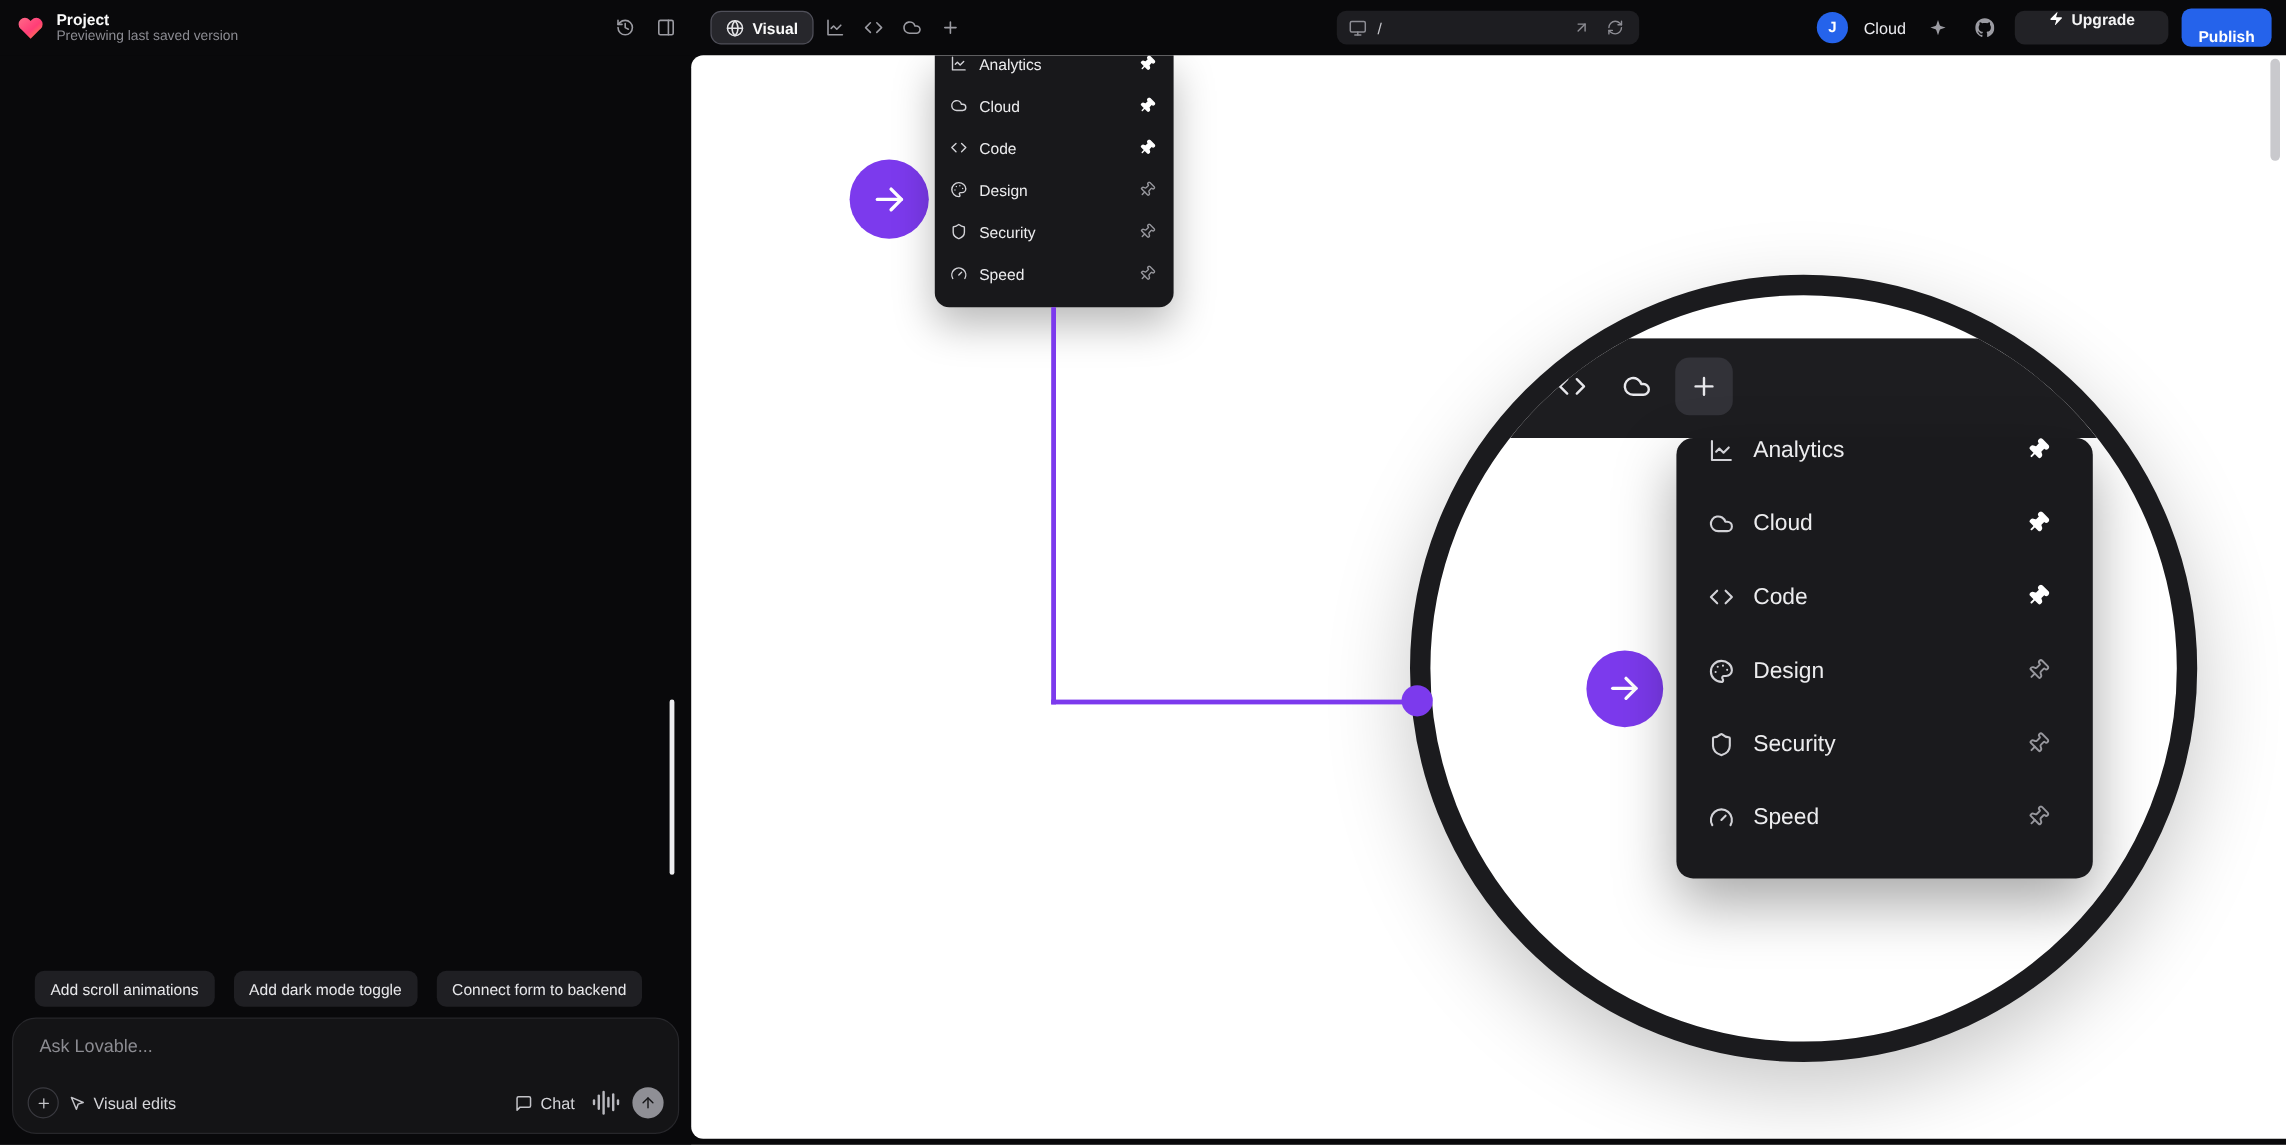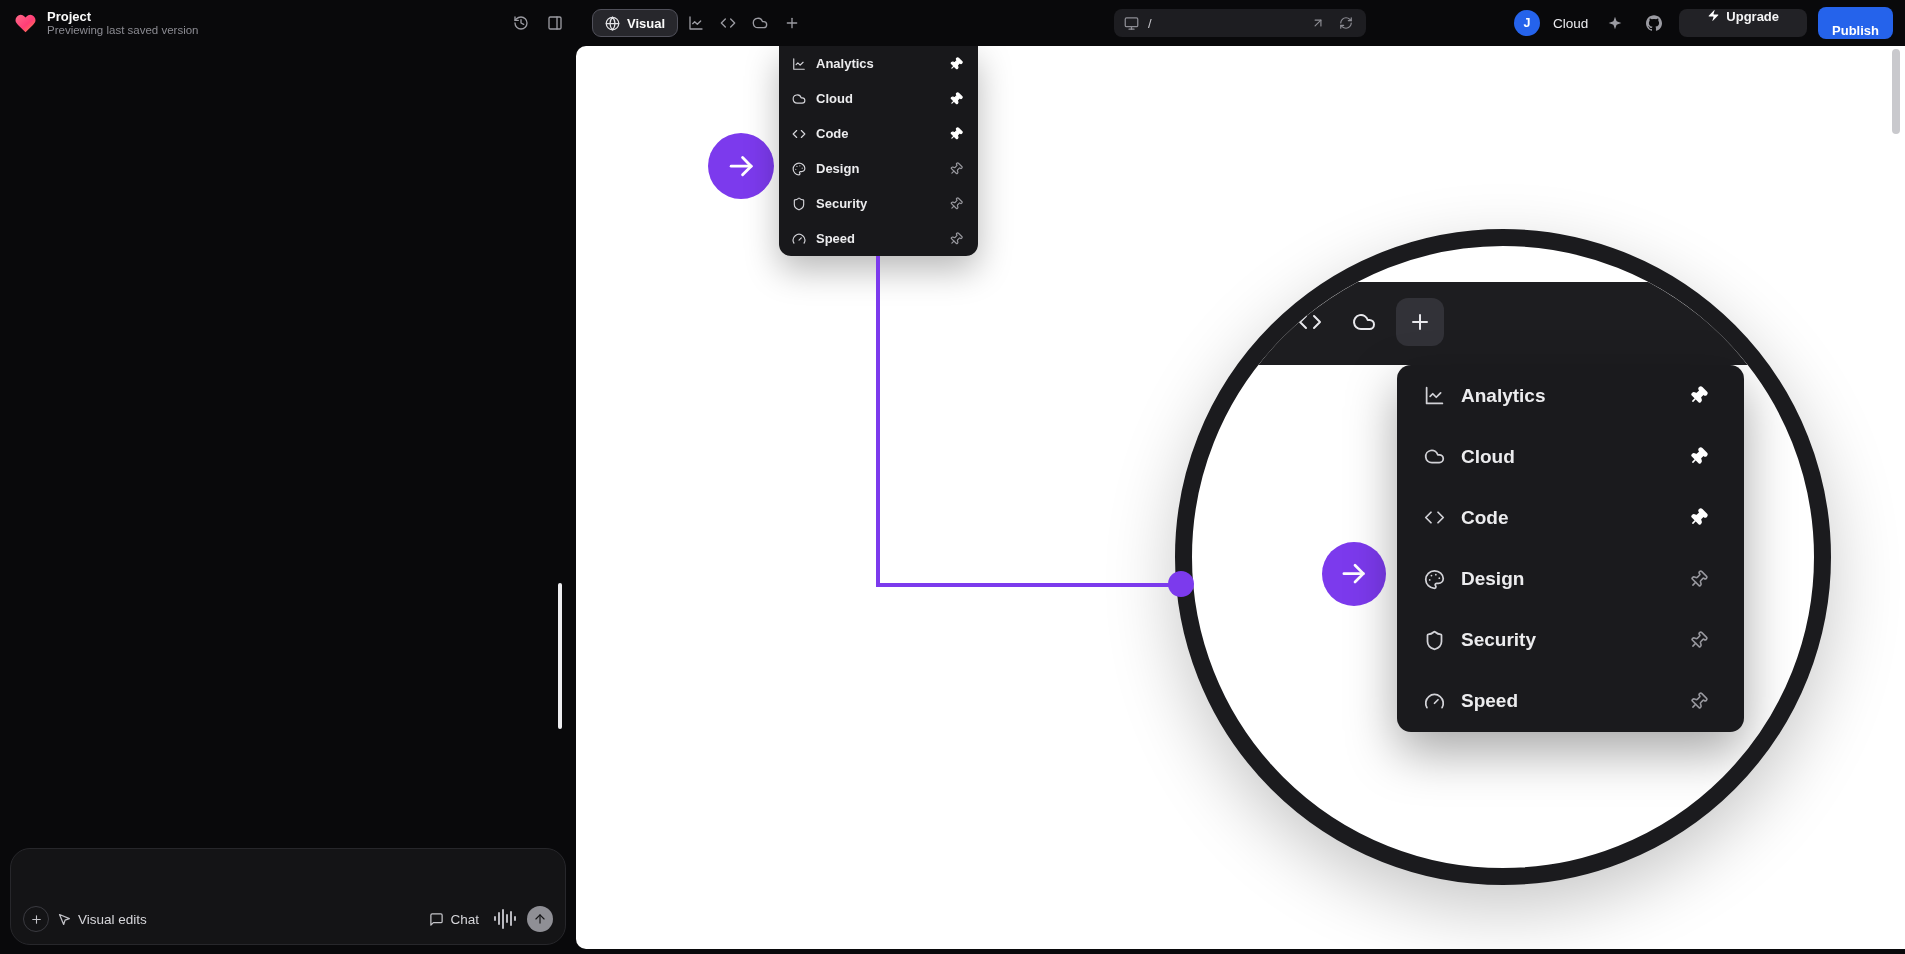--- a/index.html
+++ b/index.html
@@ -57,21 +57,21 @@
 
   
   .canvas{position:absolute;left:576px;top:46px;right:0;bottom:5px;background:#fff;overflow:hidden;border-radius:10px 0 0 10px;}
   .canvas-scroll{position:absolute;right:5px;top:3px;width:8px;height:85px;background:#c9c9cd;border-radius:4px;cursor:grab;z-index:9;}
 
   .arrow-circle{position:absolute;border-radius:50%;background:var(--accent);display:flex;align-items:center;justify-content:center;color:#fff;cursor:pointer;z-index:3;}
   .arrow-circle .i{width:52%;height:52%;}
   .small-arrow{left:132px;top:87px;width:66px;height:66px;}
 
   .menu{display:flex;flex-direction:column;background:#18181b;z-index:4;}
-  .menu-item{flex:1 0 0;display:flex;align-items:center;cursor:pointer;font-weight:bold;}
+  .menu-item{flex:1 0 0;display:flex;cursor:pointer;}
   .mi-icon{flex:none;color:#d2d2d7;}
   .mi-label{flex:1;color:#ececee;}
   .mi-pin{flex:none;cursor:pointer;}
   .mi-pin.pinned{color:#ffffff;}
   .mi-pin.unpinned{color:#97979d;}
 
   .menu-small{position:absolute;left:203px;top:0;width:199px;height:210px;border-radius:0 0 12px 12px;box-shadow:0 14px 34px rgba(0,0,0,.28);}
   .menu-small .menu-item{padding:0 15px 0 13px;gap:10px;}
   .menu-small .mi-icon{width:14px;height:14px;}
   .menu-small .mi-label{font-size:13px;}
@@ -238,22 +238,31 @@
         </span>
       <span>Upgrade</span>
     </button>
     <button class="publish">Publish</button>
   </div>
 </header>
 
 <aside class="sidebar">
   <div class="side-scroll"></div>
 
+  <div class="chips">
+
+      <button class="chip">Add scroll animations</button>
+
+      <button class="chip">Add dark mode toggle</button>
+
+      <button class="chip">Connect form to backend</button>
+    </div>
 
   <div class="chatbox">
+    <textarea class="chat-input" placeholder="Ask Lovable..." style=""></textarea>
     <div class="chat-row">
       <button class="round-btn">
           <span class="i">
             <svg viewBox="0 0 24 24" fill="none" stroke="currentColor" stroke-width="2" stroke-linecap="round" stroke-linejoin="round">
               <path d="M5 12h14"></path>
               <path d="M12 5v14"></path>
             </svg>
           </span>
         </button>
       <button class="ghost">

